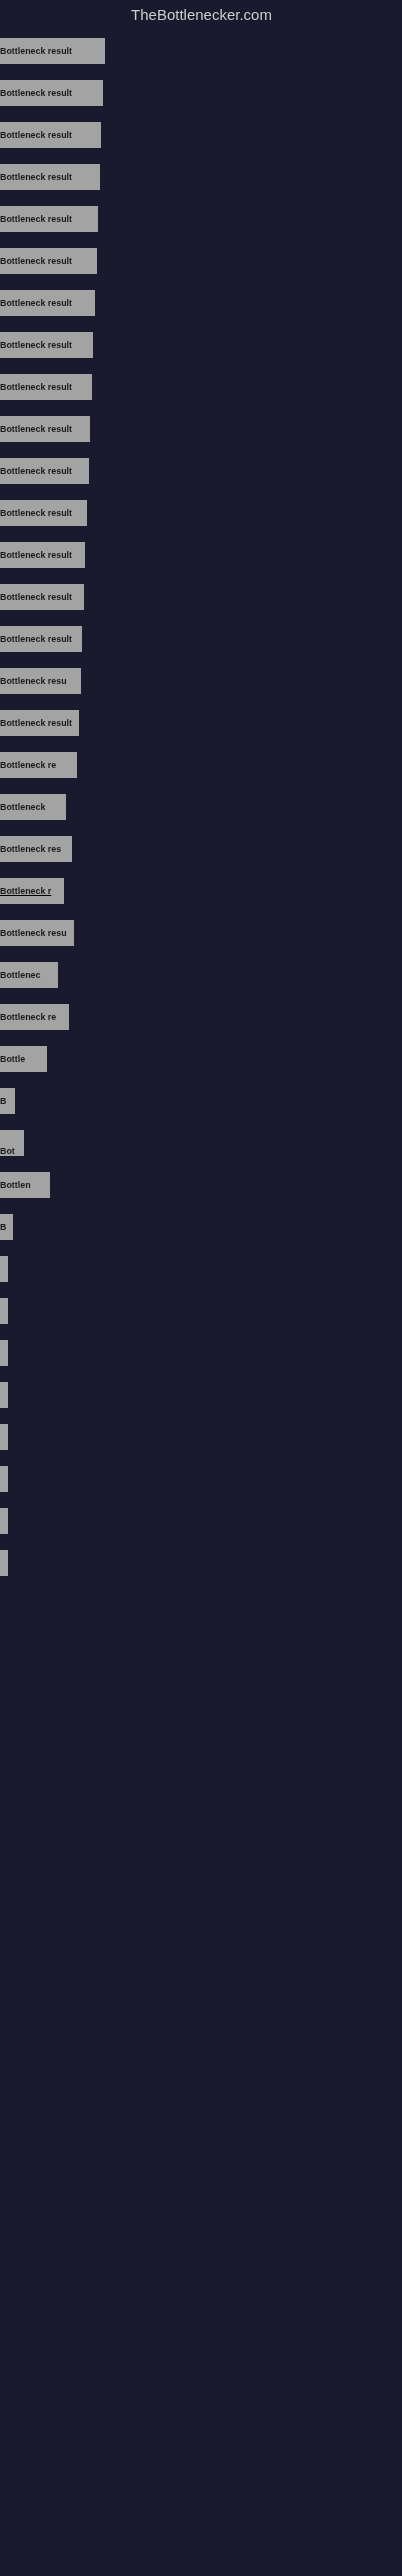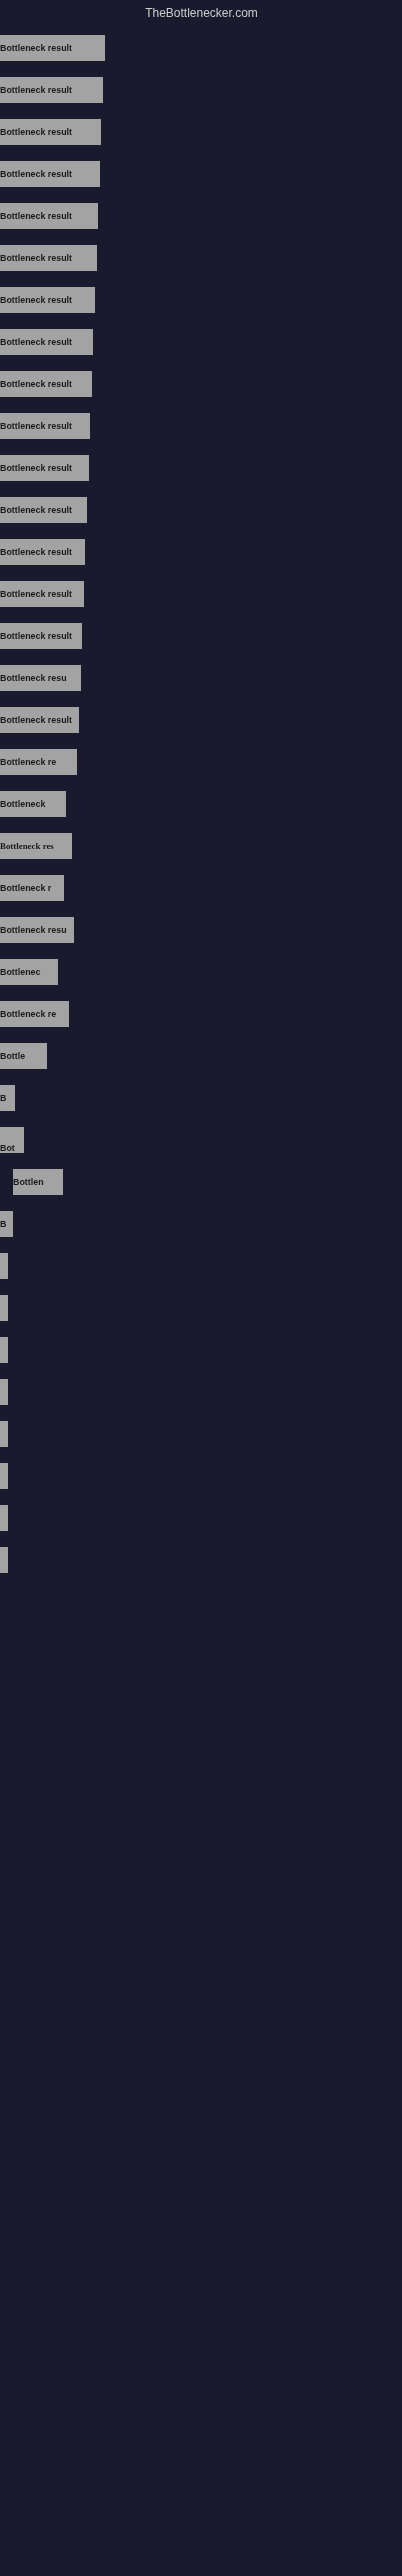--- a/index.html
+++ b/index.html
@@ -13,21 +13,21 @@
       min-height: 2576px;
       background-color: #1a1a2e;
       font-family: Arial, sans-serif;
       position: relative;
     }
 
     .header {
       text-align: center;
       padding: 6.4px 0 3.2px 0;
       color: #cccccc;
-      font-size: 12px;
+      font-size: 15px;
       font-weight: normal;
     }
 
     .bars-container {
       padding: 3.2px 0;
       display: flex;
       flex-direction: column;
       gap: 0;
     }
 
@@ -152,26 +152,26 @@
       <div class="bar" style="width: 77px;">
         <span class="bar-label">Bottleneck re</span>
       </div>
     </div>
     <div class="bar-row">
       <div class="bar" style="width: 66px;">
         <span class="bar-label">Bottleneck</span>
       </div>
     </div>
     <div class="bar-row">
-      <div class="bar" style="width: 72px; font-family: Liberation Serif, serif;">
+      <div class="bar" style="width: 72px;">
         <span class="bar-label">Bottleneck res</span>
       </div>
     </div>
     <div class="bar-row">
-      <div class="bar" style="width: 64px;">
+      <div class="bar" style="width: 64px; text-decoration: underline;">
         <span class="bar-label">Bottleneck r</span>
       </div>
     </div>
     <div class="bar-row">
       <div class="bar" style="width: 74px;">
         <span class="bar-label">Bottleneck resu</span>
       </div>
     </div>
     <div class="bar-row">
       <div class="bar" style="width: 58px;">
@@ -192,21 +192,21 @@
       <div class="bar" style="width: 14.5px;">
         <span class="bar-label">B</span>
       </div>
     </div>
     <div class="bar-row">
       <div class="bar" style="width: 24px; align-items: flex-end;">
         <span class="bar-label">Bot</span>
       </div>
     </div>
     <div class="bar-row">
-      <div class="bar" style="width: 50px; margin-left: 13px;">
+      <div class="bar" style="width: 50px;">
         <span class="bar-label">Bottlen</span>
       </div>
     </div>
     <div class="bar-row">
       <div class="bar" style="width: 13px;">
         <span class="bar-label">B</span>
       </div>
     </div>
     <div class="bar-row">
       <div class="bar" style="width: 6.4px;"></div>

